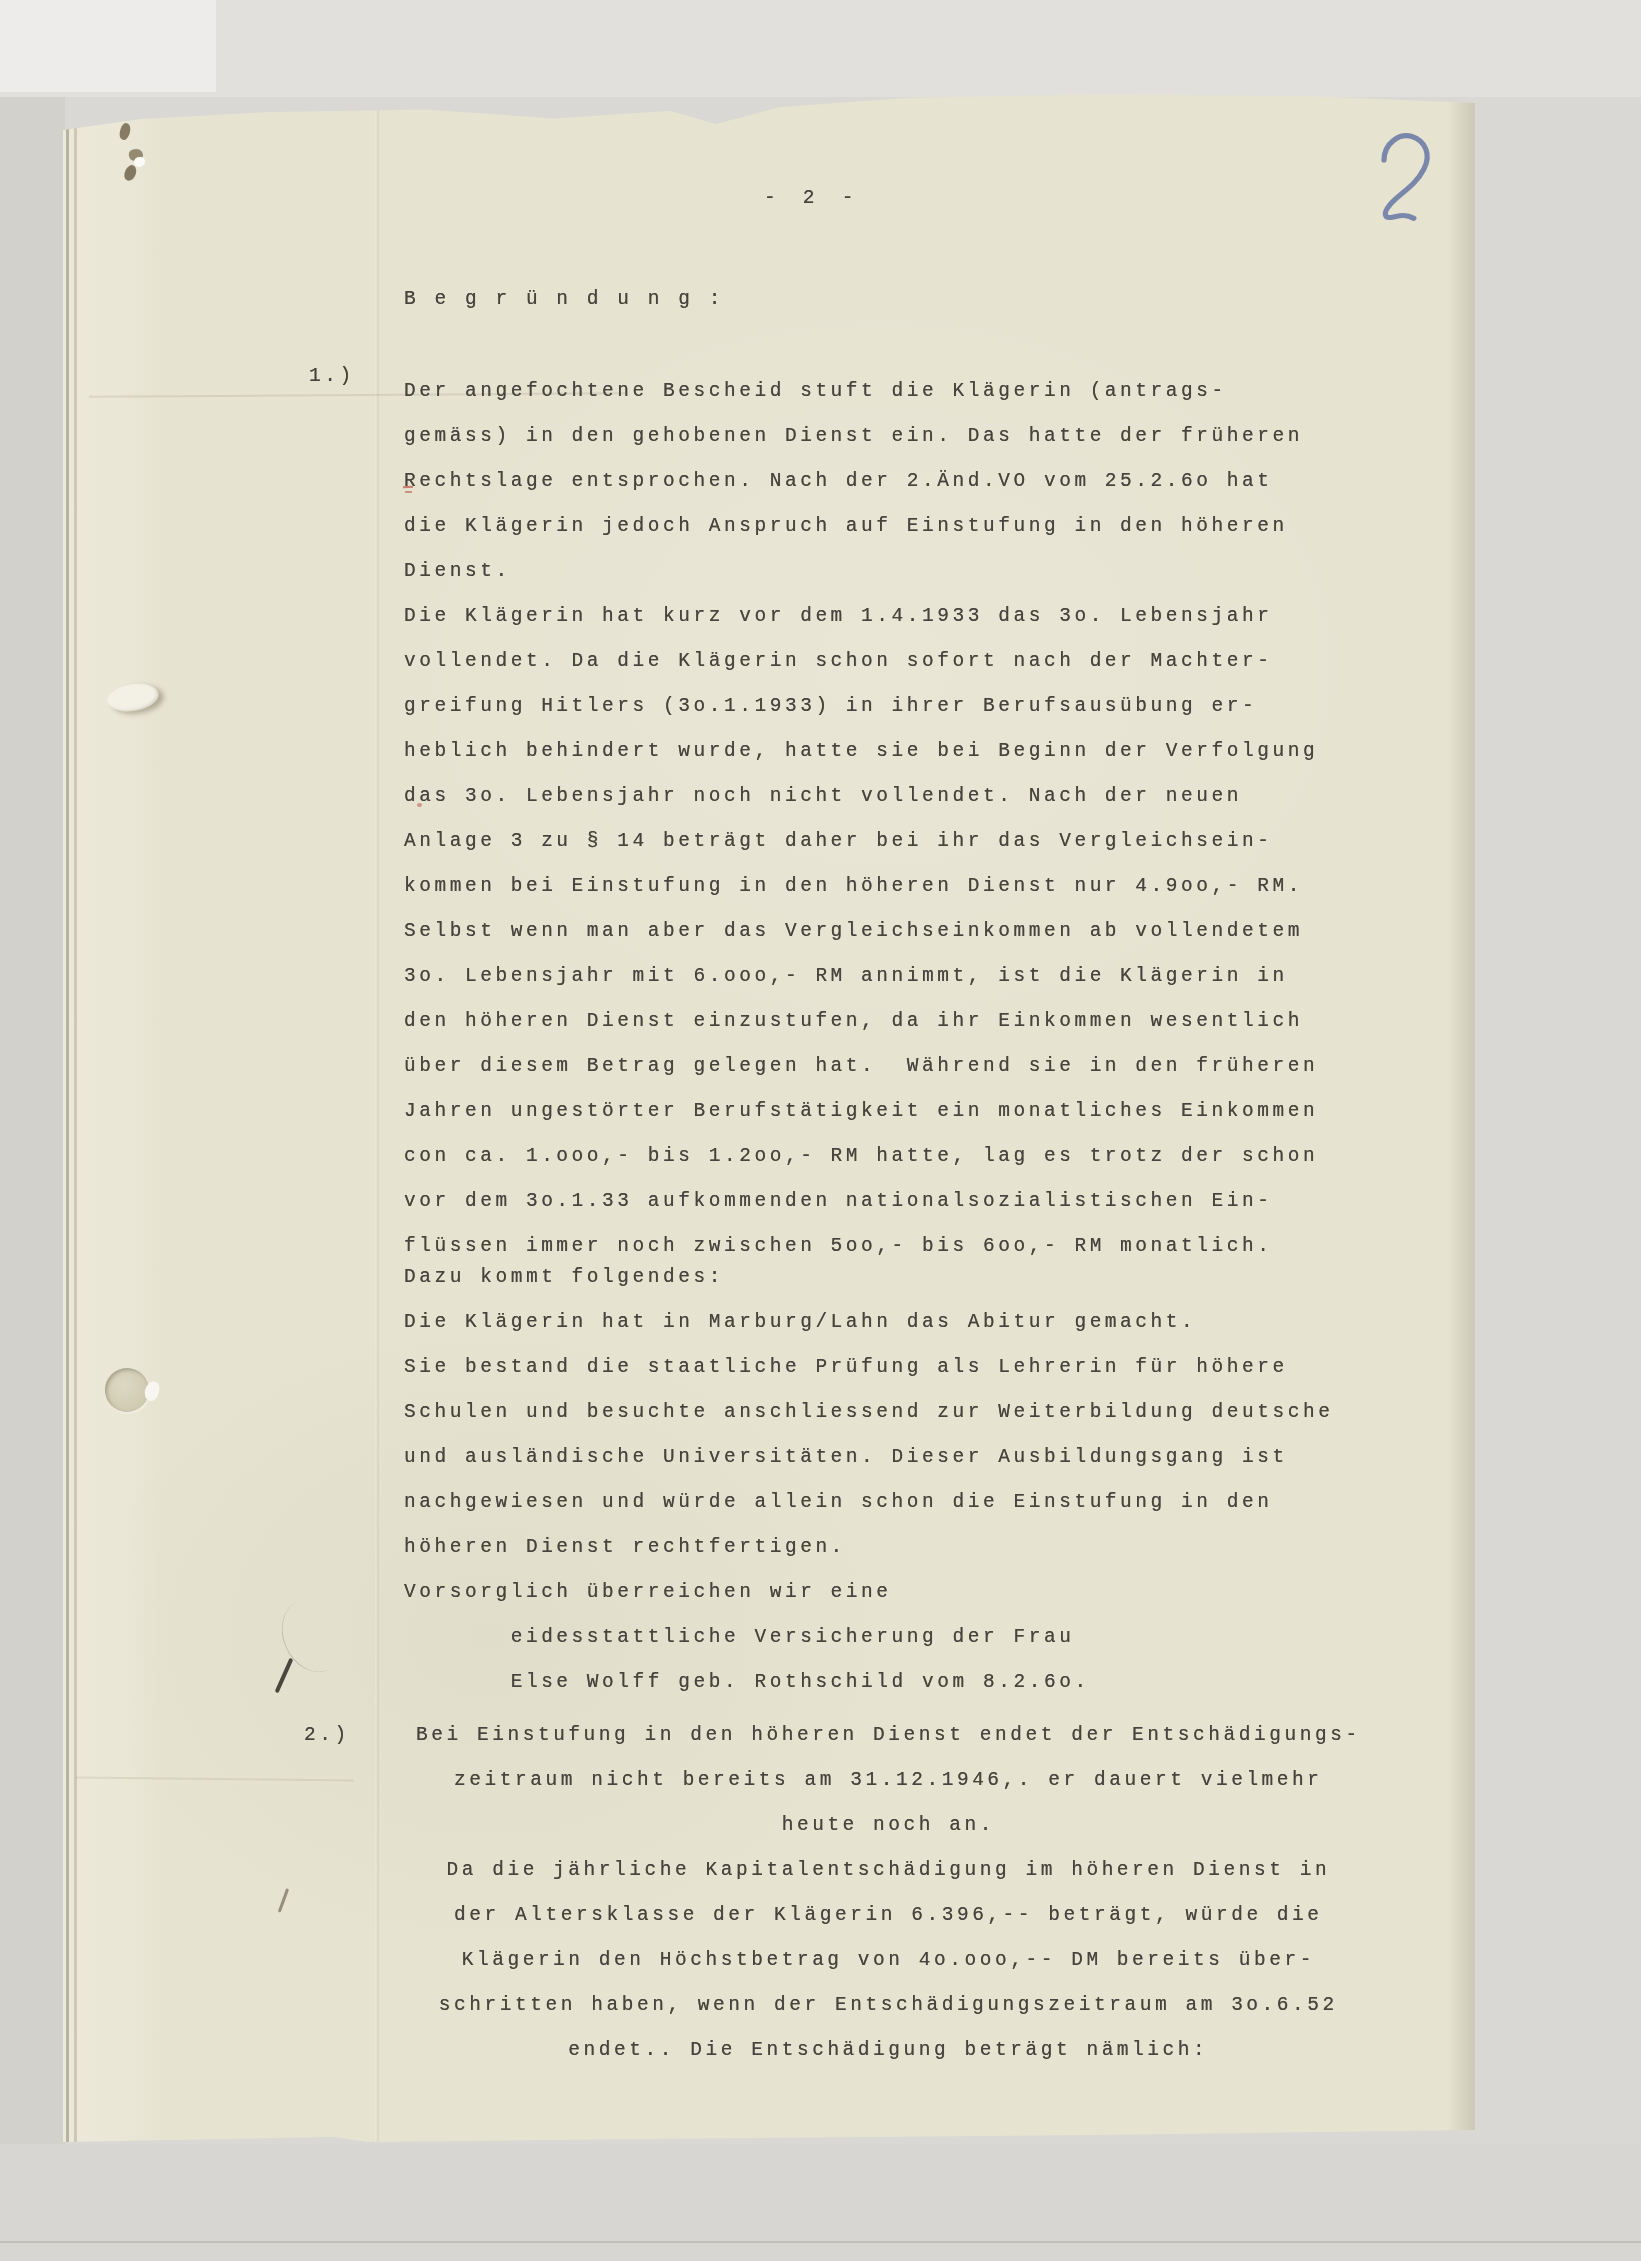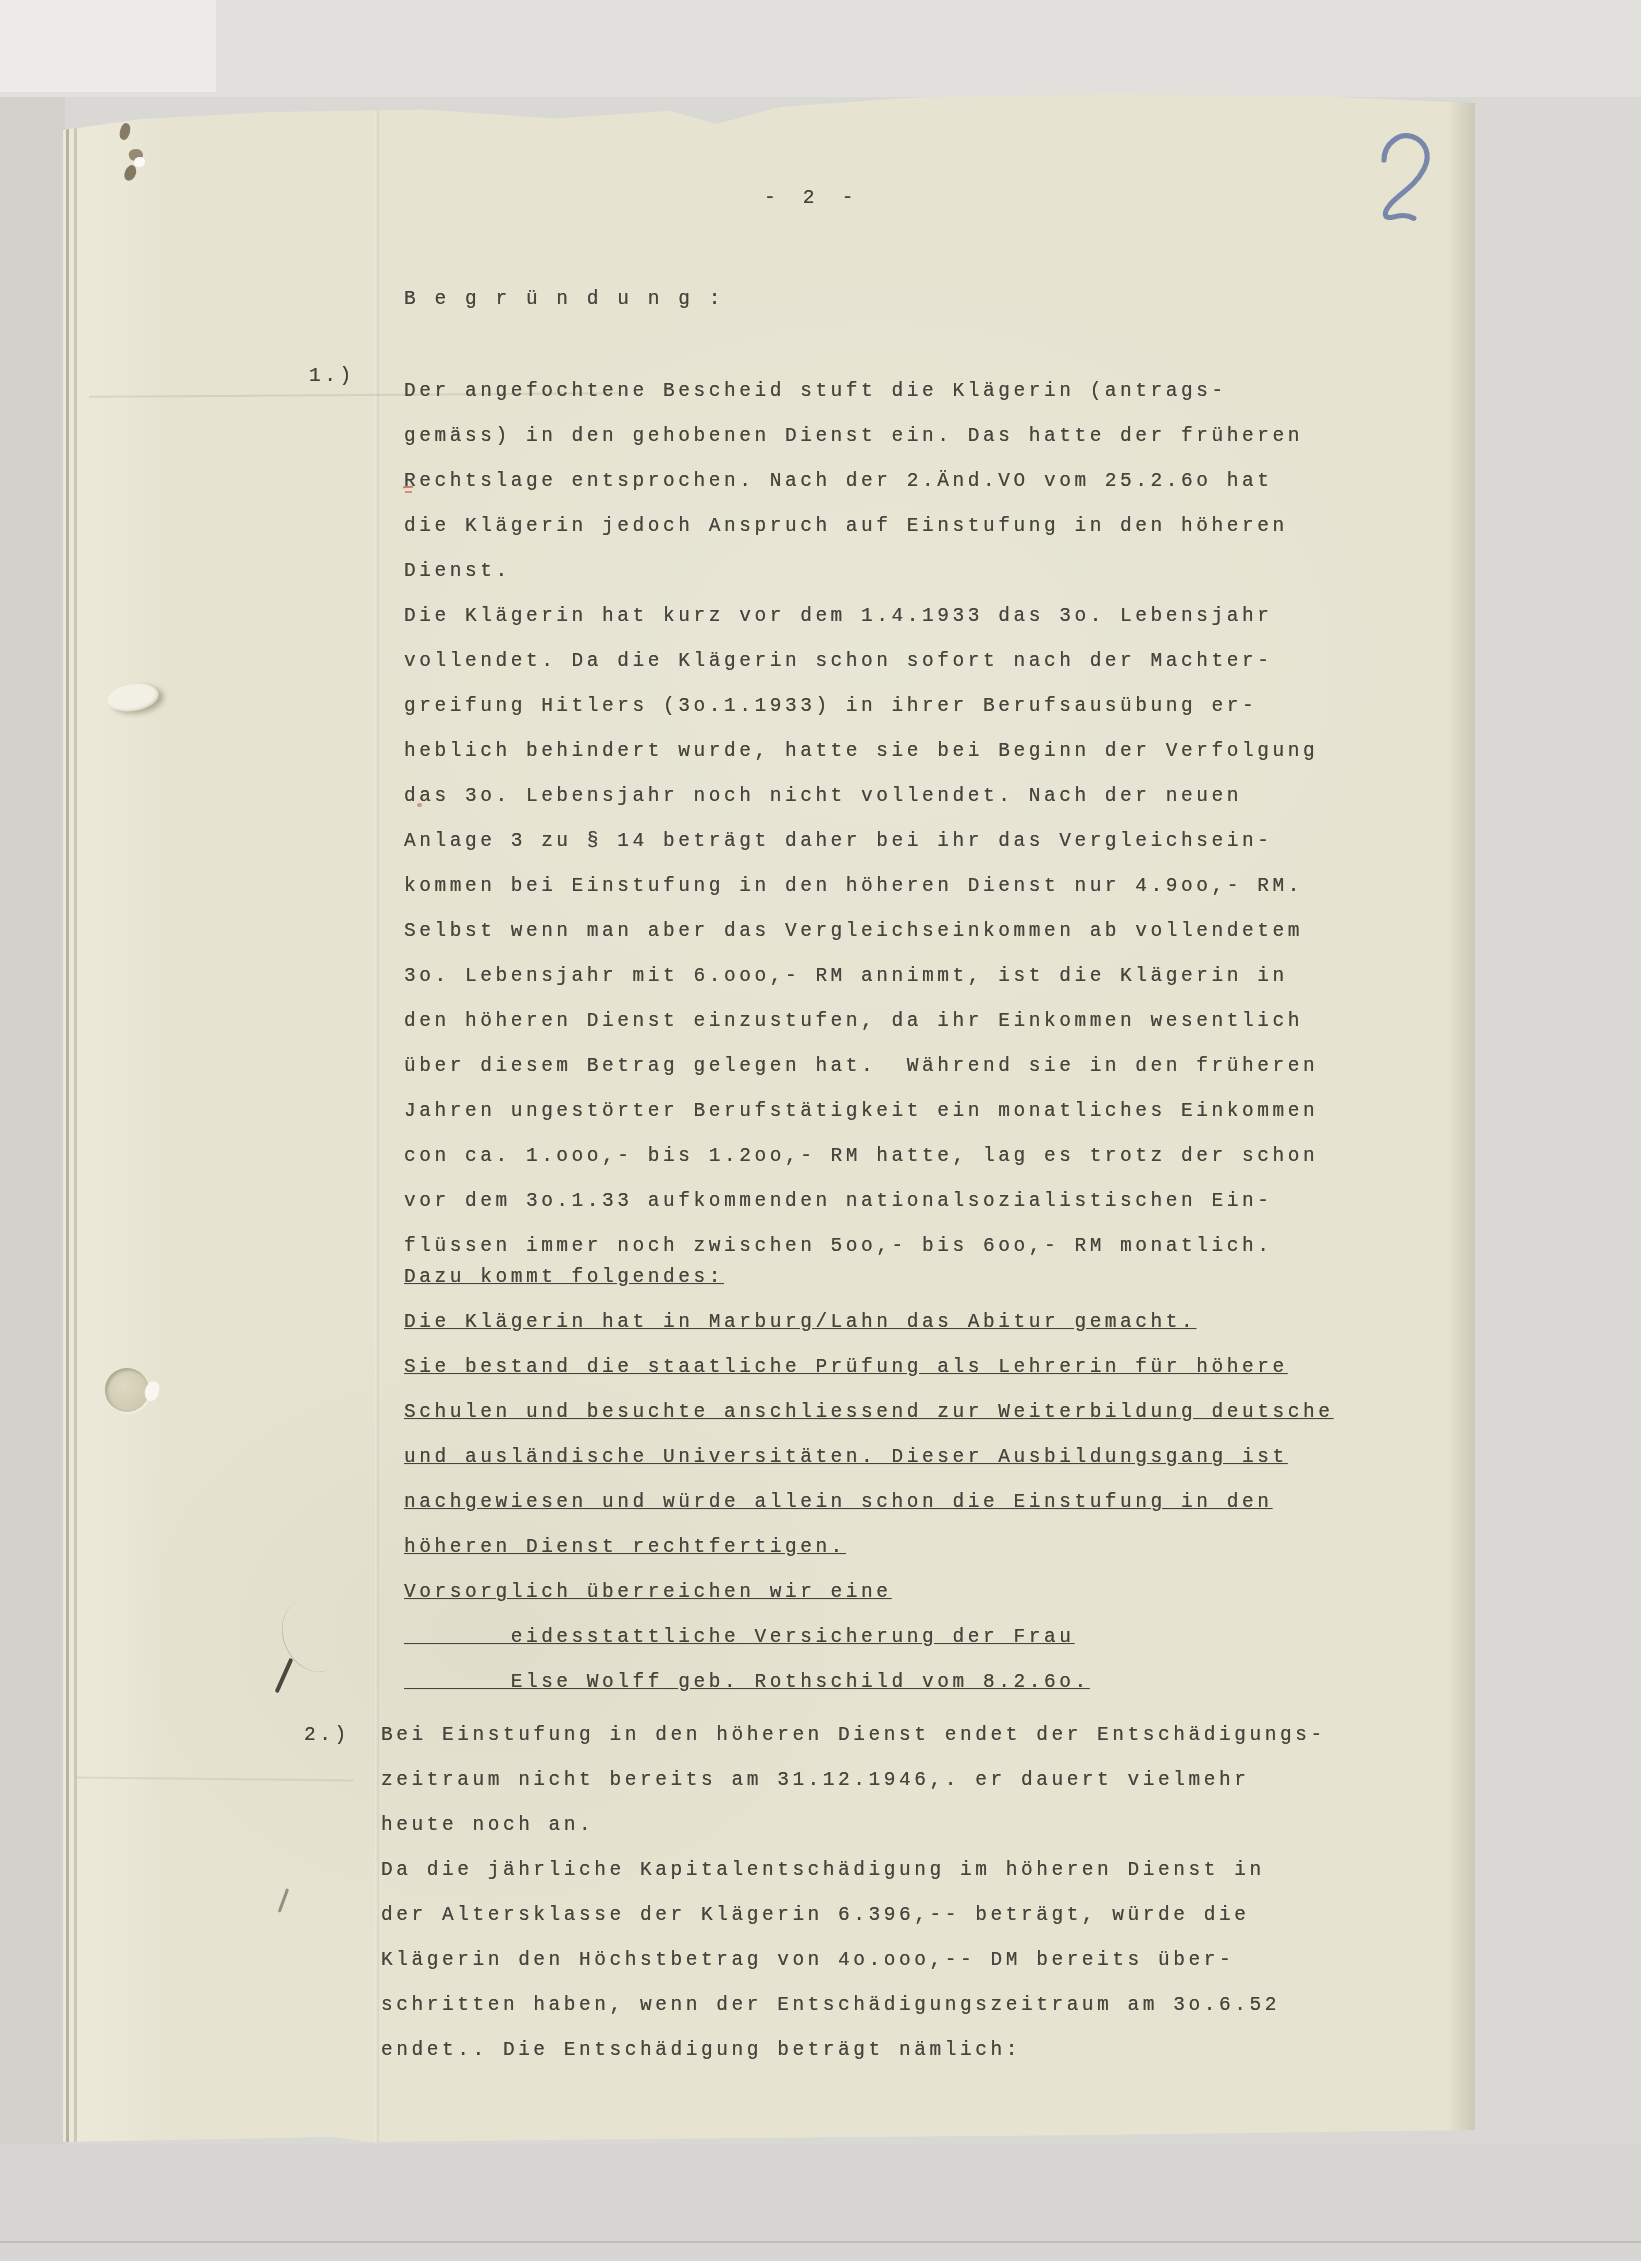--- a/index.html
+++ b/index.html
@@ -63,23 +63,23 @@
   .typed{
     position:absolute;
     font-size:19.4px;line-height:45px;letter-spacing:3.6px;
     color:#46443d;white-space:pre;
     text-shadow:0 0 0.6px rgba(60,56,46,.55), 0.3px 0.3px 0 rgba(60,56,46,.22);
   }
   .page-marker{left:764px;top:176px;letter-spacing:7.8px;}
   .heading{left:404px;top:277px;}
   .item-label-1{left:309px;top:354px;}
   .item1-p1{left:404px;top:369px;}
-  .item1-p2{left:404px;top:1255px;text-decoration:underline;}
+  .item1-p2{left:404px;top:1255px;}
   .item-label-2{left:304px;top:1713px;}
-  .item2-p1{left:381px;top:1713px;}
+  .item2-p1{left:416px;top:1713px;text-align:center;}
   
   .handwritten-2{position:absolute;left:1368px;top:128px;width:71px;height:107px;transform:rotate(5deg);}
   .sr{position:absolute;width:0.6px;height:0.6px;overflow:hidden;clip:rect(0 0 0 0);font-size:0.6px;color:transparent;}
 </style>
 </head>
 <body>
 
 <div class="scene">
 
   <div class="under-left"></div>

